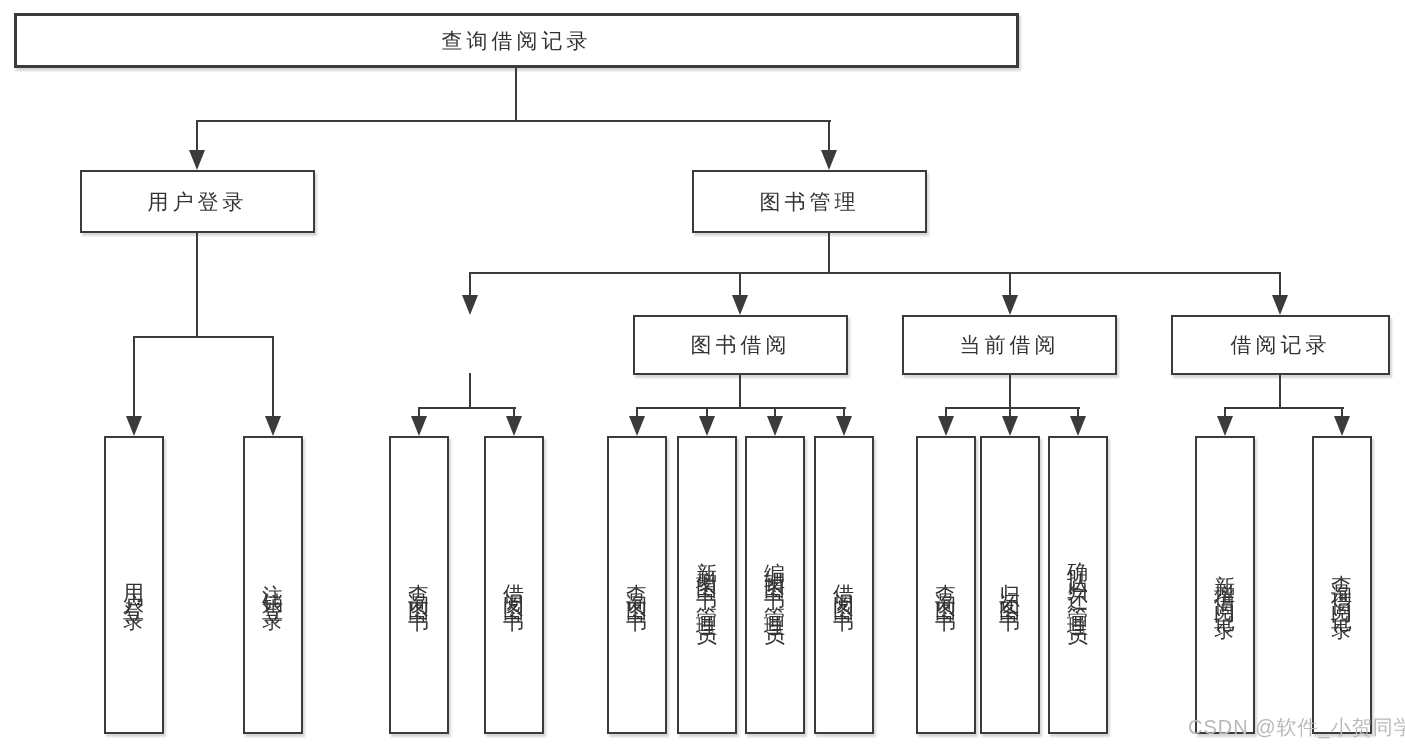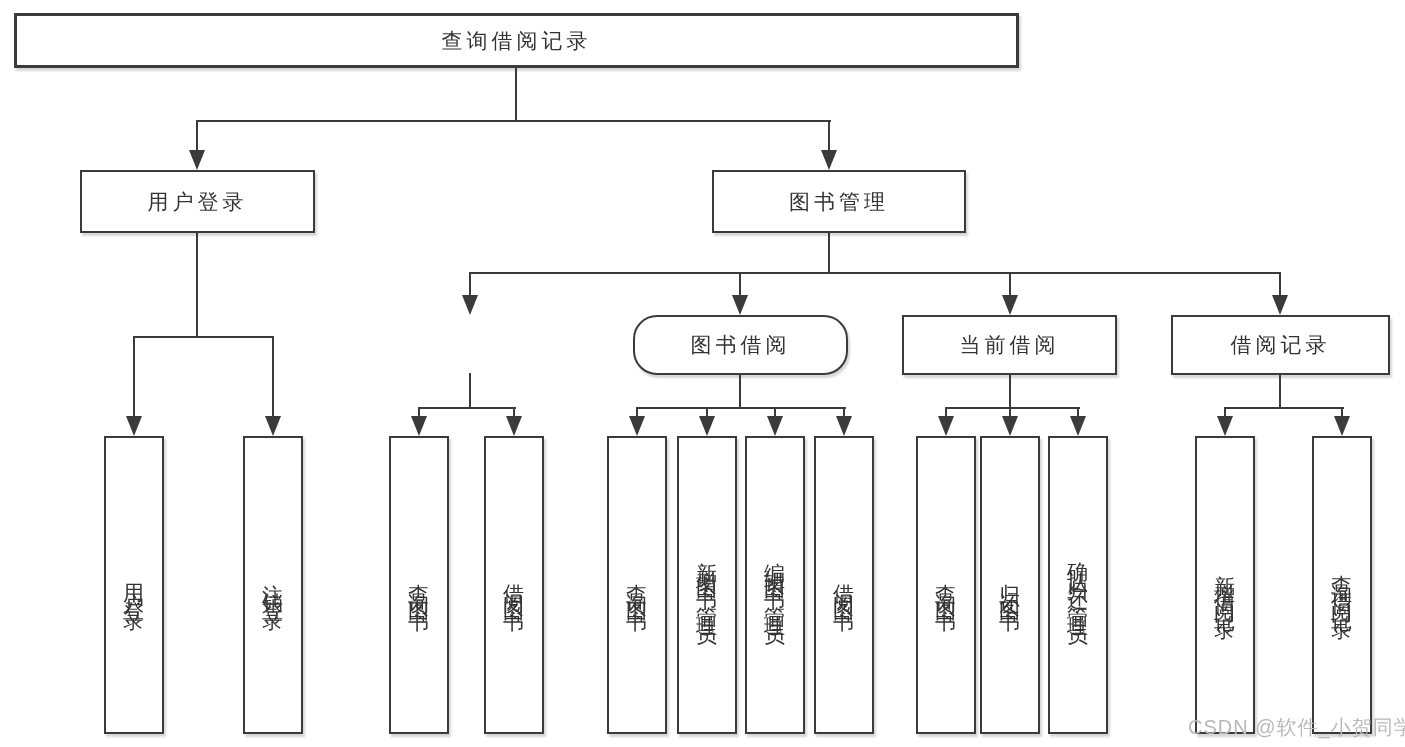--- a/index.html
+++ b/index.html
@@ -68,21 +68,21 @@
   <div class="v" style="left:515px;top:67px;height:55px;"></div>
   <div class="h" style="left:196px;top:120px;width:635px;"></div>
   <div class="v" style="left:196px;top:120px;height:31px;"></div>
   <div class="a" style="left:189px;top:150px;"></div>
   <div class="v" style="left:828px;top:120px;height:31px;"></div>
   <div class="a" style="left:821px;top:150px;"></div>
 
   <div class="box" style="left:80px;top:170px;width:235px;height:63px;">
     <span>用户登录</span>
   </div>
-  <div class="box" style="left:712px;top:170px;width:254px;height:63px;">
+  <div class="box" style="left:692px;top:170px;width:235px;height:63px;">
     <span>图书管理</span>
   </div>
 
   <div class="v" style="left:196px;top:231px;height:107px;"></div>
   <div class="h" style="left:133px;top:336px;width:141px;"></div>
   <div class="v" style="left:133px;top:336px;height:81px;"></div>
   <div class="a" style="left:126px;top:416px;"></div>
   <div class="v" style="left:272px;top:336px;height:81px;"></div>
   <div class="a" style="left:265px;top:416px;"></div>
 
@@ -90,21 +90,21 @@
   <div class="h" style="left:469px;top:272px;width:812px;"></div>
   <div class="v" style="left:469px;top:272px;height:25px;"></div>
   <div class="a" style="left:462px;top:295px;"></div>
   <div class="v" style="left:739px;top:272px;height:25px;"></div>
   <div class="a" style="left:732px;top:295px;"></div>
   <div class="v" style="left:1009px;top:272px;height:25px;"></div>
   <div class="a" style="left:1002px;top:295px;"></div>
   <div class="v" style="left:1279px;top:272px;height:25px;"></div>
   <div class="a" style="left:1272px;top:295px;"></div>
 
-  <div class="box" style="left:633px;top:315px;width:215px;height:60px;border-radius:24px;">
+  <div class="box" style="left:633px;top:315px;width:215px;height:60px;">
     <span>图书借阅</span>
   </div>
   <div class="box" style="left:1171px;top:315px;width:219px;height:60px;">
     <span>借阅记录</span>
   </div>
   <div class="box" style="left:902px;top:315px;width:215px;height:60px;">
     <span>当前借阅</span>
   </div>
 
   <div class="v" style="left:469px;top:373px;height:36px;"></div>

